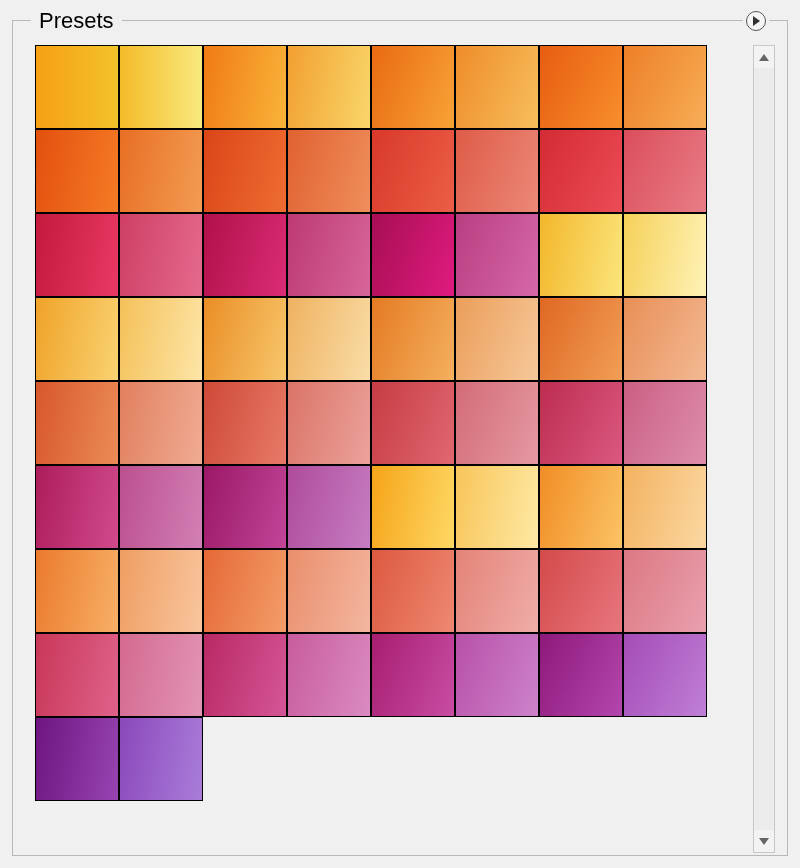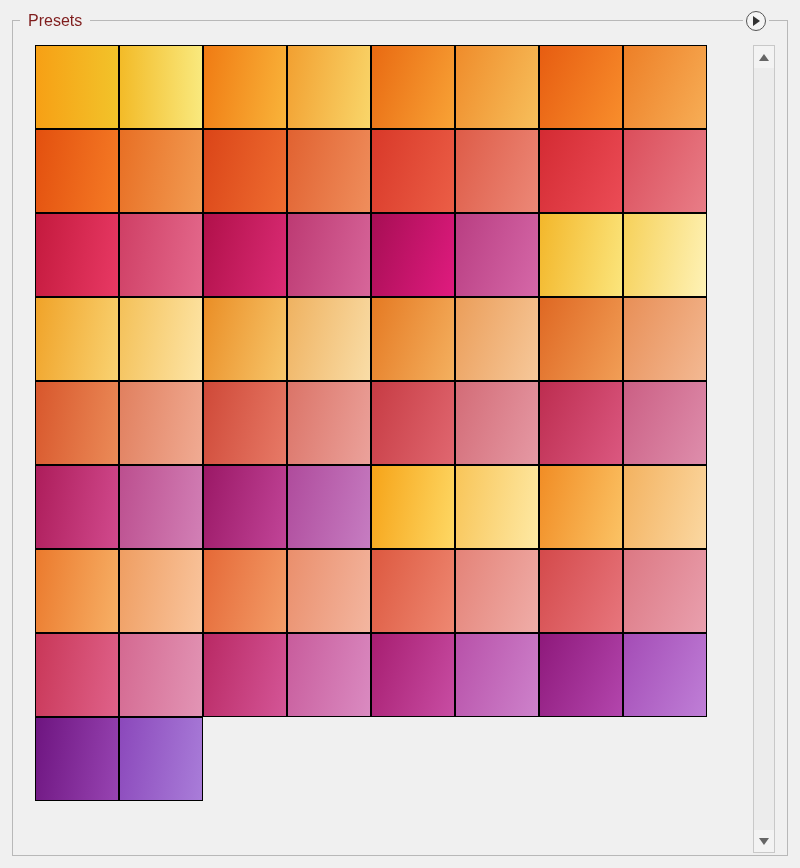--- a/index.html
+++ b/index.html
@@ -29,23 +29,23 @@
       top: -12px;
       left: 0;
       right: 0;
       display: flex;
       align-items: center;
       height: 24px;
     }
 
     .legend-label {
       padding: 0 8px;
-      margin-left: 7px;
-      font-size: 16px;
-      color: #7f1d1d;
+      margin-left: 18px;
+      font-size: 22px;
+      color: #000000;
       background: #f0f0f0;
     }
 
     .legend-gap {
       flex: 1;
     }
 
     .legend-btn {
       width: 26px;
       height: 26px;

